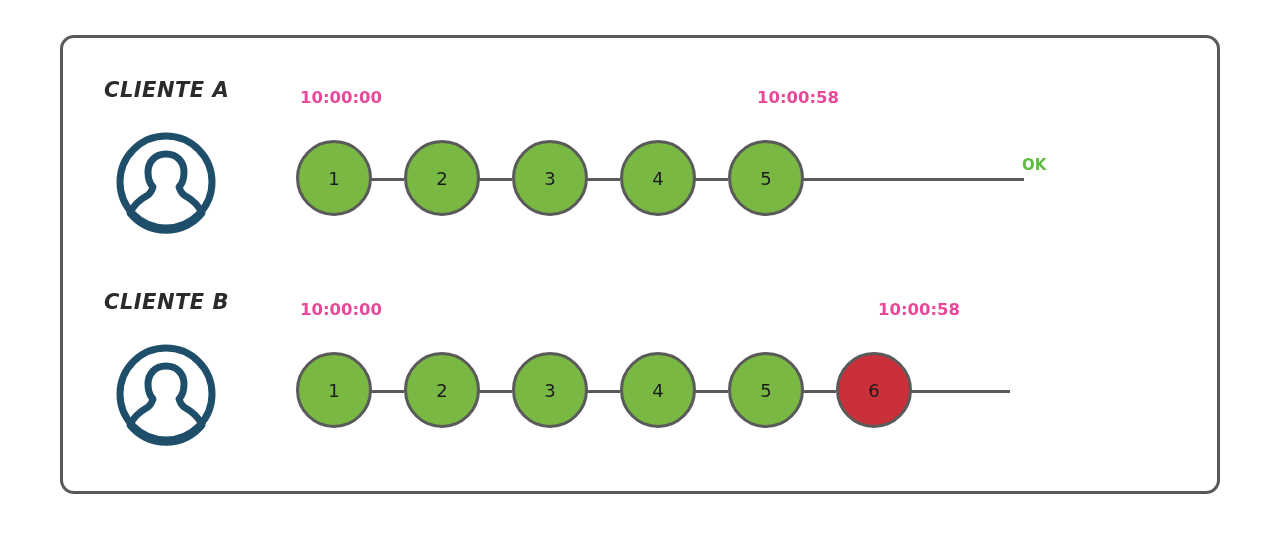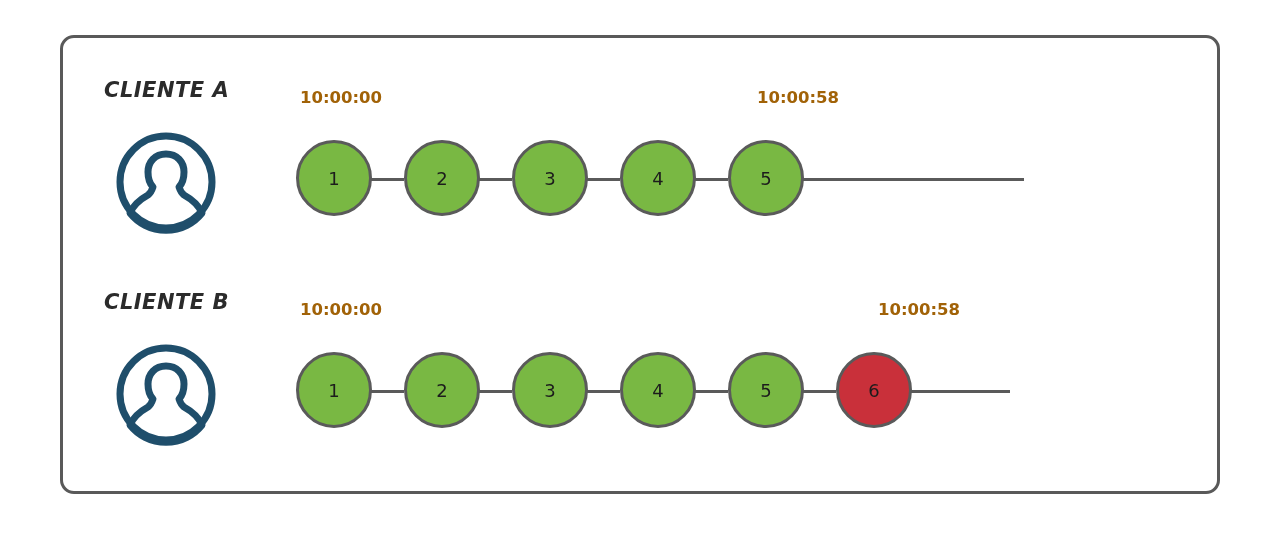--- a/index.html
+++ b/index.html
@@ -67,21 +67,21 @@
     height: 104px;
   }
 
   
   .timestamp {
     position: absolute;
     top: 88px;
     font-family: "DejaVu Sans", sans-serif;
     font-size: 16.5px;
     font-weight: 700;
-    color: #a16207;
+    color: #ec4899;
     white-space: nowrap;
   }
   .ts-start { left: 300px; }
   .ts-end-a { left: 757px; }
   .ts-end-b { left: 878px; }
 
   
   .chain {
     position: absolute;
     left: 296px;
@@ -165,20 +165,21 @@
       <div class="link" style="left:506px; width:222px;"></div>
 
       <div class="node ok" style="left:0px;">1</div>
       <div class="node ok" style="left:108px;">2</div>
       <div class="node ok" style="left:216px;">3</div>
       <div class="node ok" style="left:324px;">4</div>
       <div class="node ok" style="left:432px;">5</div>
     </div>
 
     <div class="status status-ok">
+      <div class="line2">OK</div>
     </div>
   </div>
 
   <div class="row row-b">
 
     <div class="client-label">CLIENTE B</div>
 
     <div class="avatar">
       <svg width="104" height="104" viewBox="0 0 104 104" aria-hidden="true">
         <circle cx="52" cy="52" r="46" fill="none" stroke="#1f4e6b" stroke-width="7"></circle>

